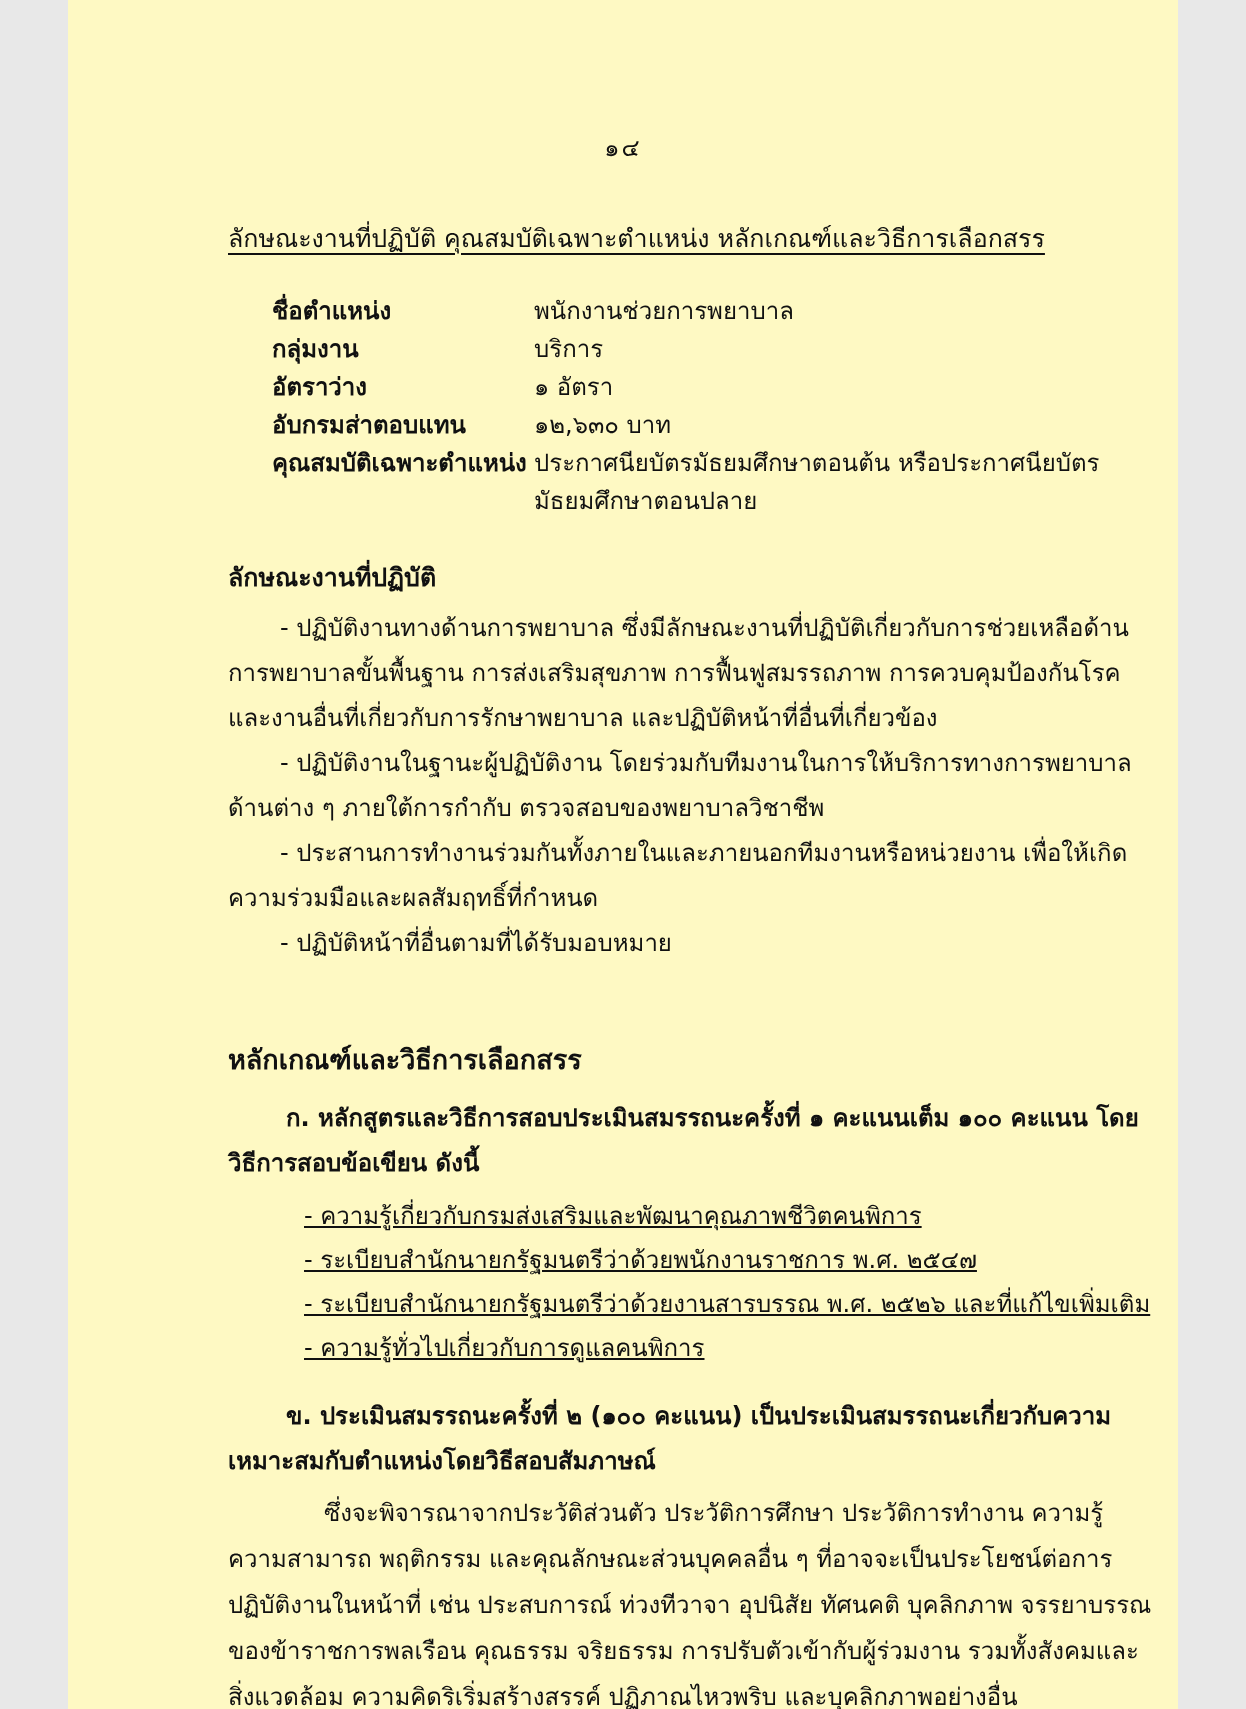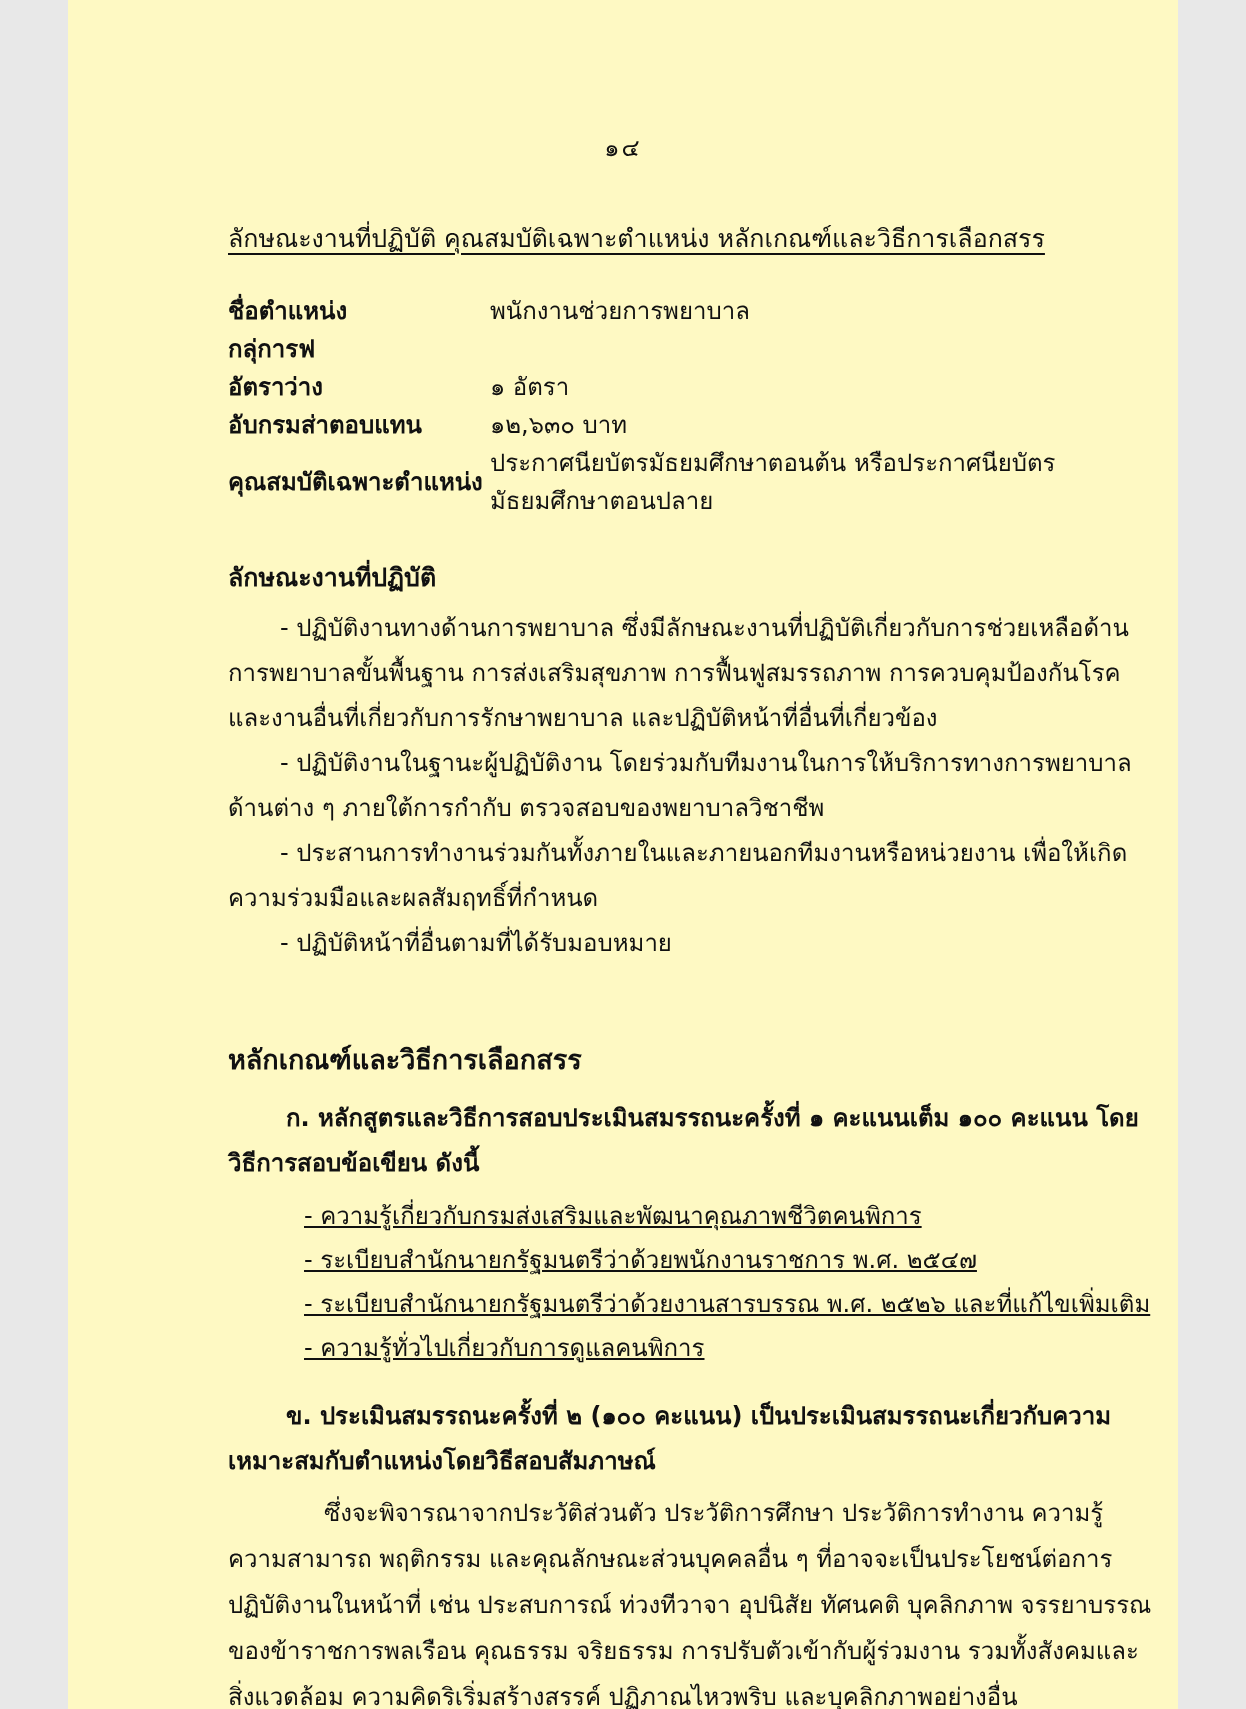--- a/index.html
+++ b/index.html
@@ -39,22 +39,23 @@
     text-decoration: underline;
     text-underline-offset: 6px;
     font-size: 25px;
     margin: 0 0 34px 0;
   }
   .fields {
     margin: 0 0 36px 0;
   }
   .field-row {
     display: flex;
-    align-items: center;
+    align-items: flex-start;
     line-height: 38px;
+    margin-left: 44px;
   }
   .field-label {
     flex: 0 0 262px;
     font-weight: bold;
   }
   .field-value {
     flex: 1 1 auto;
   }
   .section-heading {
     font-weight: bold;
@@ -102,21 +103,22 @@
   <div class="content">
 
     <div class="doc-title">ลักษณะงานที่ปฏิบัติ คุณสมบัติเฉพาะตำแหน่ง หลักเกณฑ์และวิธีการเลือกสรร</div>
 
     <div class="fields">
       <div class="field-row">
         <span class="field-label">ชื่อตำแหน่ง</span>
         <span class="field-value">พนักงานช่วยการพยาบาล</span>
       </div>
       <div class="field-row">
-        <span class="field-label">กลุ่การฟ</span>
+        <span class="field-label">กลุ่มงาน</span>
+        <span class="field-value">บริการ</span>
       </div>
       <div class="field-row">
         <span class="field-label">อัตราว่าง</span>
         <span class="field-value">๑ อัตรา</span>
       </div>
       <div class="field-row">
         <span class="field-label">อับกรมส่าตอบแทน</span>
         <span class="field-value">๑๒,๖๓๐ บาท</span>
       </div>
       <div class="field-row">

